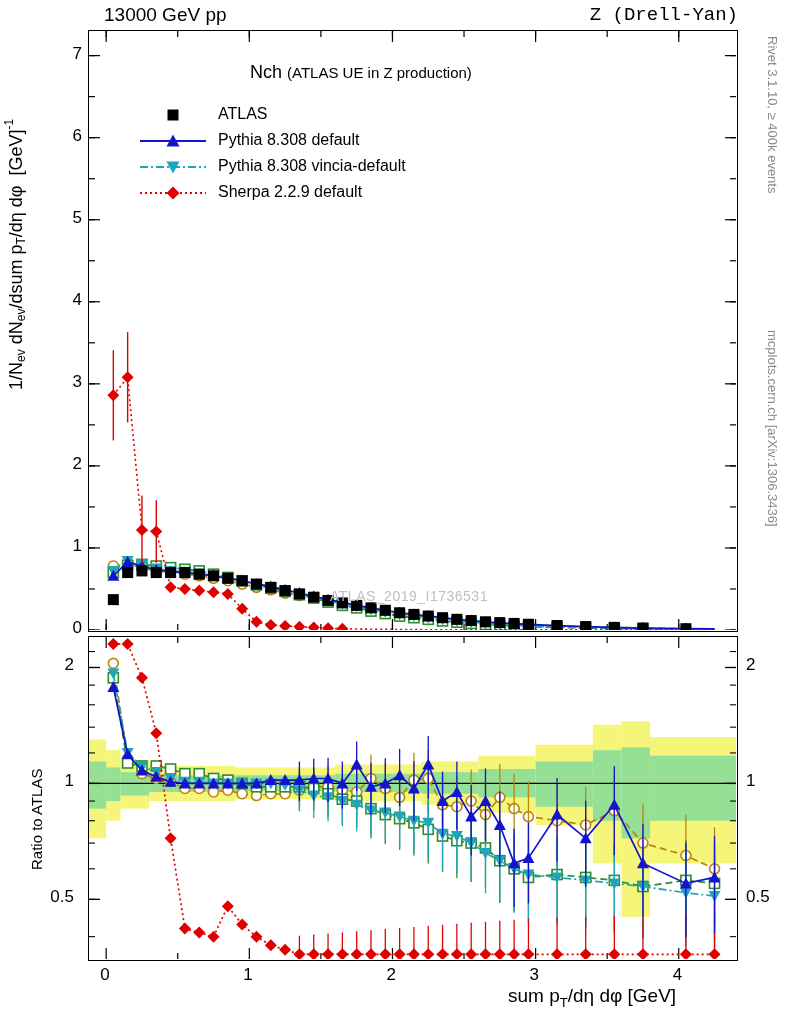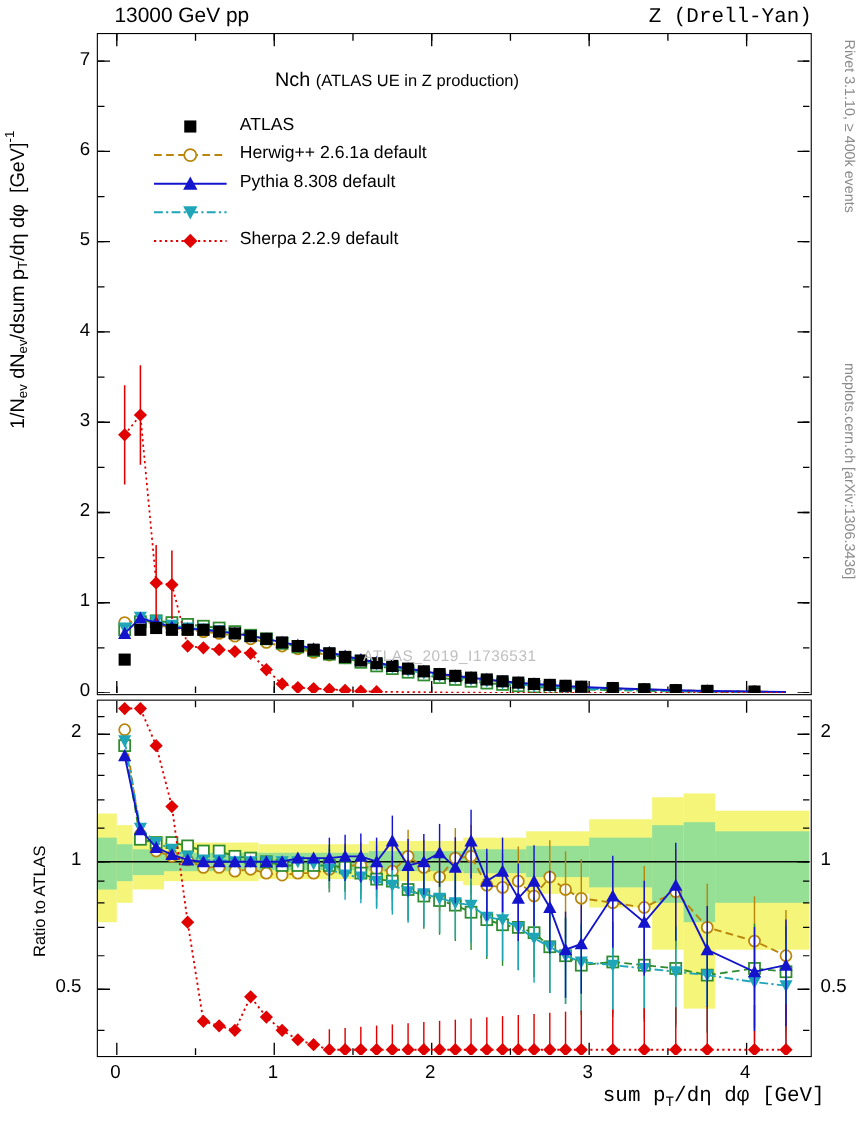--- a/index.html
+++ b/index.html
@@ -16,21 +16,21 @@
 
   .ttl{position:absolute;font-size:18px;white-space:nowrap;}
   #plot-title{left:250px;top:62px;}
   #plot-title .small{font-size:15px;}
 
   
   #ylabel-main{position:absolute;left:2px;top:60px;width:30px;height:330px;
      writing-mode:vertical-rl;transform:rotate(180deg);font-size:18px;white-space:nowrap;text-align:left;}
   #ylabel-ratio{position:absolute;left:28px;top:700px;width:24px;height:170px;
      writing-mode:vertical-rl;transform:rotate(180deg);font-size:15px;white-space:nowrap;}
-  #xlabel{position:absolute;left:548px;top:985px;font-size:19px;white-space:nowrap;font-family:Liberation Mono, monospace;}
+  #xlabel{position:absolute;left:508px;top:985px;font-size:19px;white-space:nowrap;}
 
   
   .rside{position:absolute;writing-mode:vertical-rl;font-size:13px;color:#8a8a8a;white-space:nowrap;}
   #rside1{right:6px;top:36px;}
   #rside2{right:6px;top:330px;}
 
   
   .tick{position:absolute;font-size:17px;color:#000;}
   .tlabel-y{text-align:right;width:26px;}
   .tlabel-yr{text-align:left;width:30px;}
@@ -356,42 +356,34 @@
         <div class="marker">
           <svg width="74" height="20">
             <rect x="31.5" y="4.5" width="11" height="11" fill="#000000"></rect>
           </svg>
         </div>
         <span class="lbl">ATLAS</span>
       </div>
       <div class="row">
         <div class="marker">
           <svg width="74" height="20">
-            <line x1="4" y1="10" x2="70" y2="10" stroke="#b8860b" stroke-width="1.8" stroke-dasharray="7,4"></line>
-            <circle cx="37" cy="10" r="5.5" fill="#fff" stroke="#b8860b" stroke-width="1.6"></circle>
-          </svg>
-        </div>
-        <span class="lbl">Herwig++ 2.6.1a default</span>
-      </div>
-      <div class="row">
-        <div class="marker">
-          <svg width="74" height="20">
             <line x1="4" y1="10" x2="70" y2="10" stroke="#1414cc" stroke-width="1.8" stroke-dasharray=""></line>
             <polygon points="37,3.5 30.5,15.5 43.5,15.5" fill="#1414cc"></polygon>
           </svg>
         </div>
         <span class="lbl">Pythia 8.308 default</span>
       </div>
       <div class="row">
         <div class="marker">
           <svg width="74" height="20">
             <line x1="4" y1="10" x2="70" y2="10" stroke="#1fa5b8" stroke-width="1.8" stroke-dasharray="8,3,2,3"></line>
             <polygon points="37,16.5 30.5,4.5 43.5,4.5" fill="#1fa5b8"></polygon>
           </svg>
         </div>
+        <span class="lbl">Pythia 8.308 vincia-default</span>
       </div>
       <div class="row">
         <div class="marker">
           <svg width="74" height="20">
             <line x1="4" y1="10" x2="70" y2="10" stroke="#e00000" stroke-width="1.8" stroke-dasharray="2,3"></line>
             <polygon points="37,3.5 30.5,10 37,16.5 43.5,10" fill="#e00000"></polygon>
           </svg>
         </div>
         <span class="lbl">Sherpa 2.2.9 default</span>
       </div>

